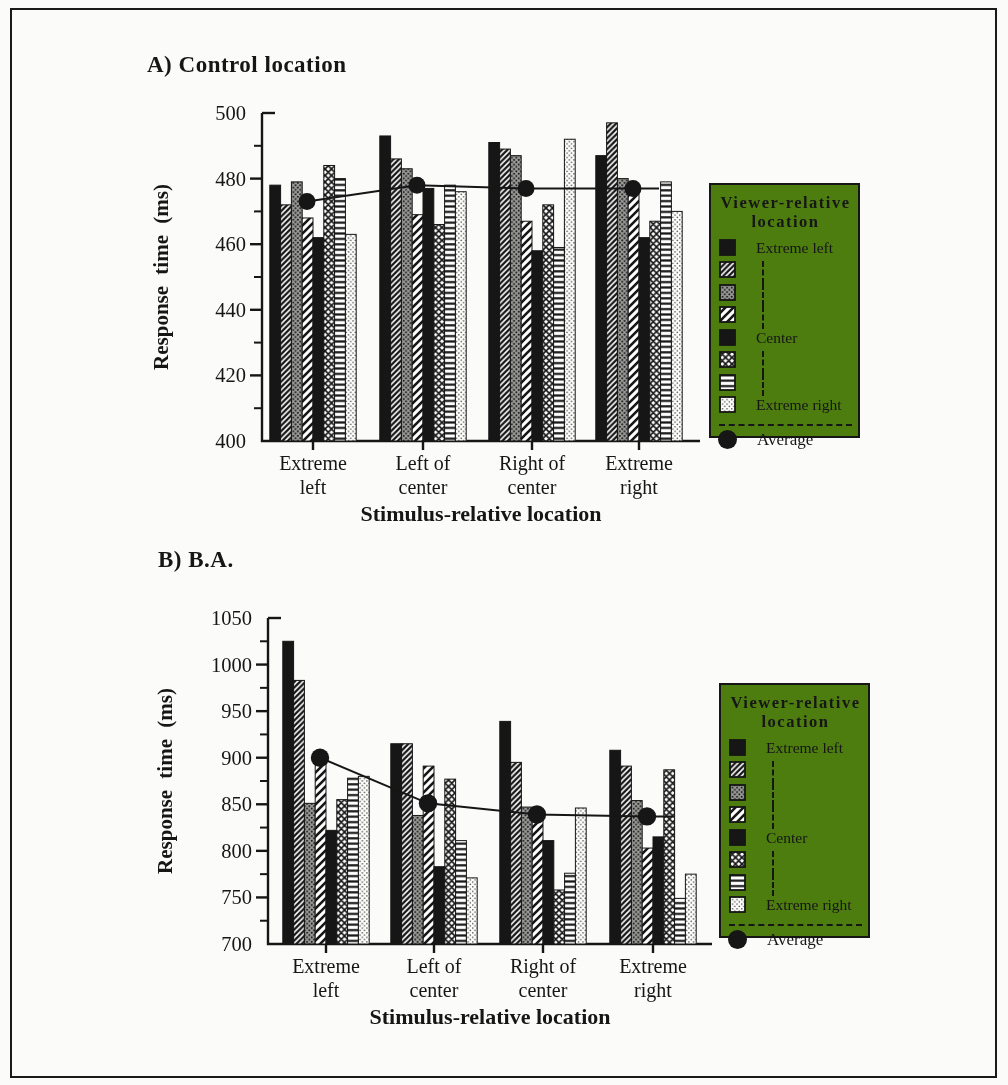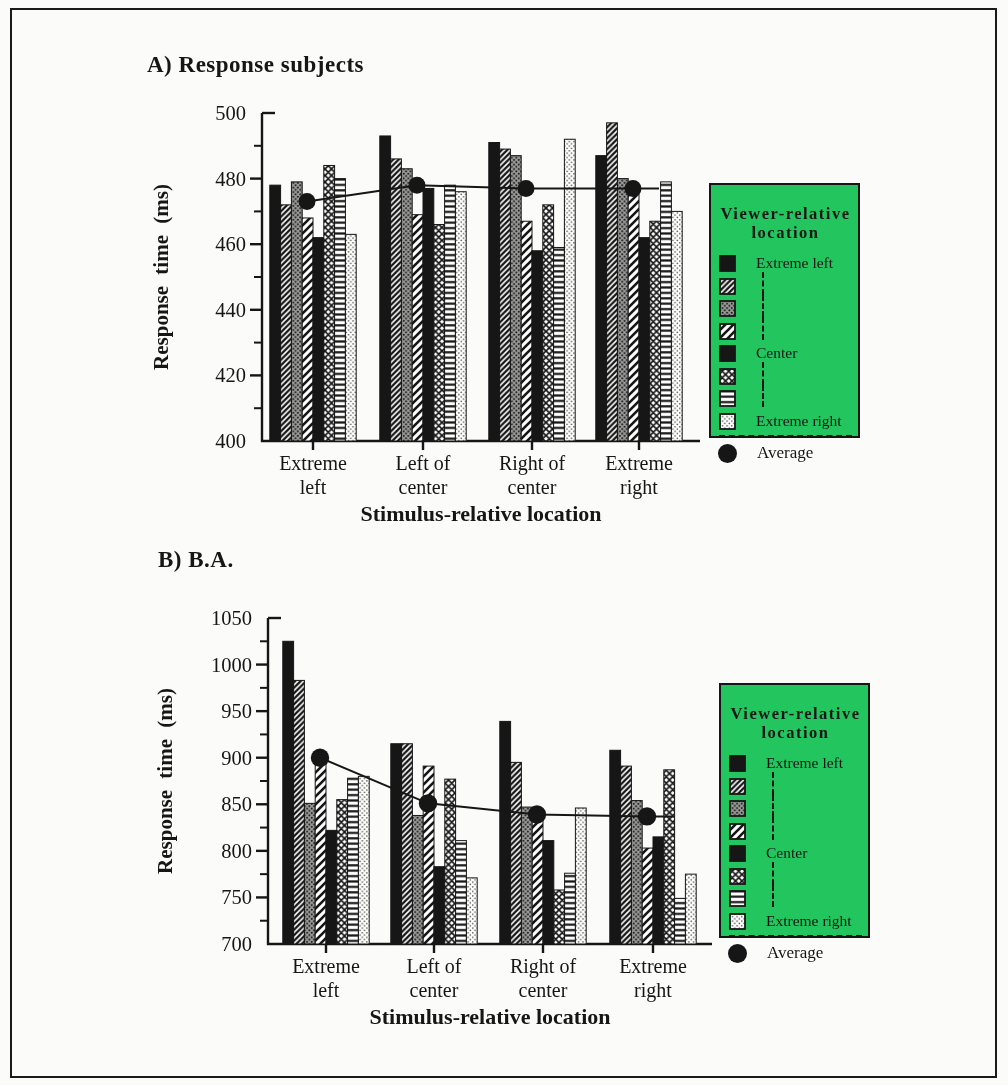--- a/index.html
+++ b/index.html
@@ -10,40 +10,40 @@
   .frame{
     position:absolute;left:10px;top:8px;width:983px;height:1066px;
     border:2.5px solid #1a1a1a;pointer-events:none;
   }
   .panel-title{
     position:absolute;font-weight:bold;font-size:23px;letter-spacing:.5px;white-space:nowrap;
   }
   .chart-svg{position:absolute;}
   .legend{
     position:absolute;width:151px;height:255px;border:2.5px solid #161616;
-    background:#22c55e;box-sizing:border-box;padding:20px 6px 4px 8px;
+    background:#4d7c0f;box-sizing:border-box;padding:9px 6px 4px 8px;
   }
   .legend-title{
     text-align:center;font-weight:bold;font-size:16.5px;line-height:1.15;
     letter-spacing:1.5px;margin-bottom:7px;
   }
-  .legend-row{display:flex;align-items:flex-end;height:22.5px;}
+  .legend-row{display:flex;align-items:flex-start;height:22.5px;}
   .legend-swatch{width:17px;height:17px;flex:0 0 17px;display:block;}
   .legend-label{font-size:15.5px;margin-left:20px;white-space:nowrap;}
   .legend-vdash{height:100%;width:0;border-left:2.5px dashed #161616;margin-left:26px;}
   .legend-sep{border-top:2.5px dashed #161616;margin:5px 0 4px 0;}
   .legend-avg-dot{width:19px;height:19px;border-radius:50%;background:#161616;flex:0 0 19px;margin-left:-1px;}
 </style>
 </head>
 <body>
 
 <div class="stage">
   <div class="frame"></div>
 
-  <div class="panel-title" style="left:147px;top:52px;">A) Response subjects</div>
+  <div class="panel-title" style="left:147px;top:52px;">A) Control location</div>
 
   <svg id="chart0" class="chart-svg" style="left:130px;top:80px;" width="590" height="460" viewBox="130 80 590 460">
       <defs>
         <pattern id="p0-diagonal-dense" width="5.5" height="5.5" patternUnits="userSpaceOnUse">
           <rect x="0" y="0" width="5.5" height="5.5" fill="#161616"></rect>
           <path d="M0,5.5 L5.5,0 M-1,1 L1,-1 M4.5,6.5 L6.5,4.5" stroke="#ffffff" stroke-width="1.6"></path>
         </pattern>
         <pattern id="p0-stipple-dark" width="4.6" height="4.6" patternUnits="userSpaceOnUse">
           <rect x="0" y="0" width="4.6" height="4.6" fill="#9a9a98"></rect>
           <circle cx="1.2" cy="1.2" r="1.05" fill="#1c1c1c"></circle>

